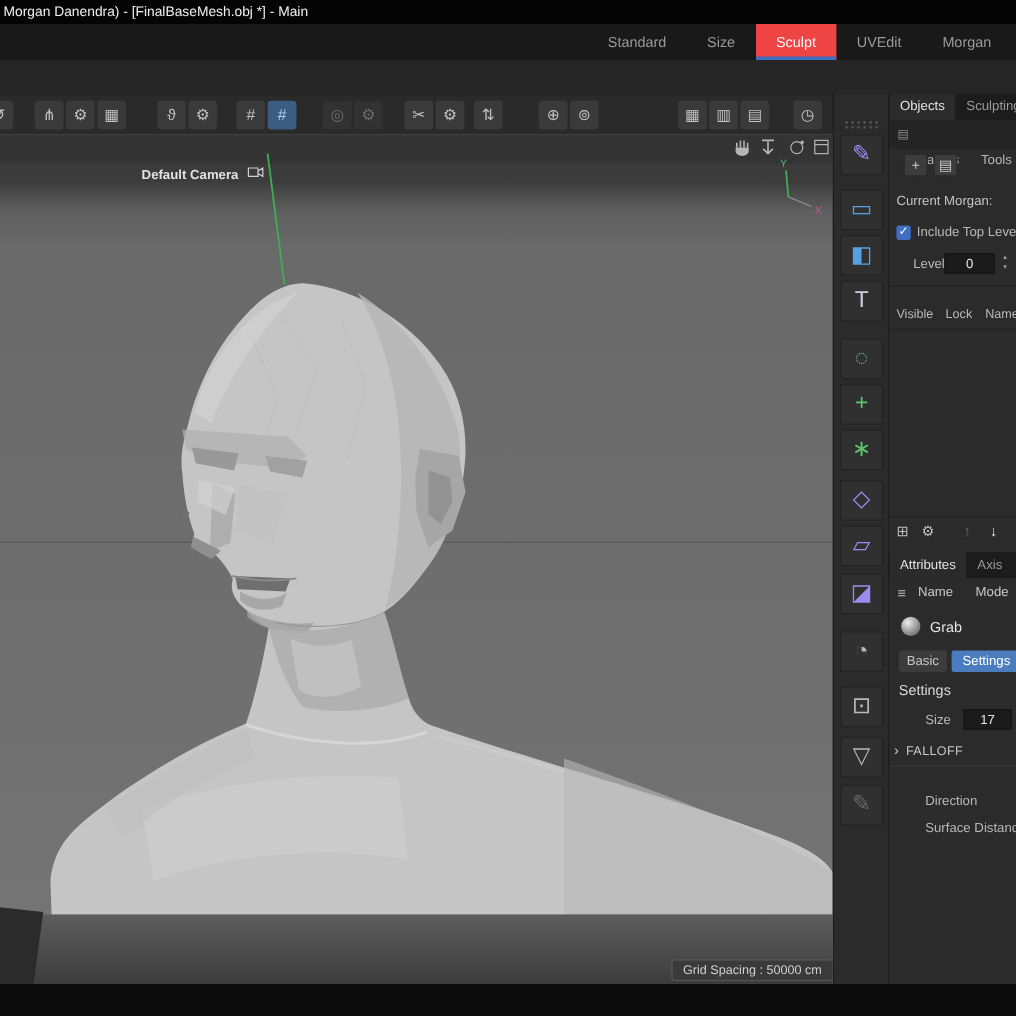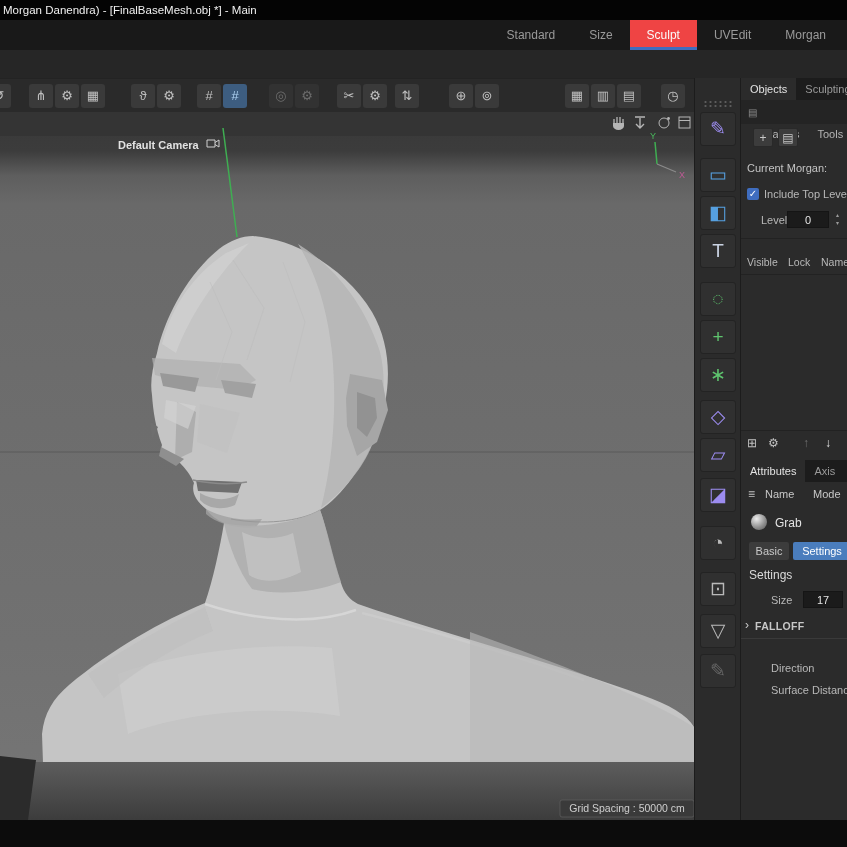--- a/index.html
+++ b/index.html
@@ -64,21 +64,21 @@
     text-align:center;font-size:11px;}
   .stepper{position:absolute;width:9px;color:#9a9a9a;font-size:6px;line-height:8px;text-align:center;}
   .rp-div{position:absolute;left:0;width:106px;border-top:1px solid #222;}
   .micon{position:absolute;color:#c0c0c0;font-size:12px;}
   .micon.dim{color:#6f6f6f;}
   .sphere{position:absolute;width:16px;height:16px;border-radius:50%;
     background:radial-gradient(circle at 35% 30%, #ececec, #8b8b8b 60%, #565656);}
   .btnB{position:absolute;height:18px;border-radius:2px;text-align:center;line-height:18px;}
   .basic{background:#3c3c3c;color:#c8c8c8;}
   .settings{background:#4a7dbd;color:#fff;}
-  .falloff{font-weight:bold;font-size:10.5px;color:#c8c8c8;letter-spacing:.3px;}
+  .falloff{font-weight:normal;font-size:10.5px;color:#c8c8c8;letter-spacing:.3px;}
 
   #bottomstrip{position:absolute;left:0;top:820px;width:847px;height:27px;background:#0c0c0c;}
 </style>
 </head>
 <body>
 
 <div id="stage">
 
   <div id="titlebar">Morgan Danendra) - [FinalBaseMesh.obj *] - Main</div>
 

